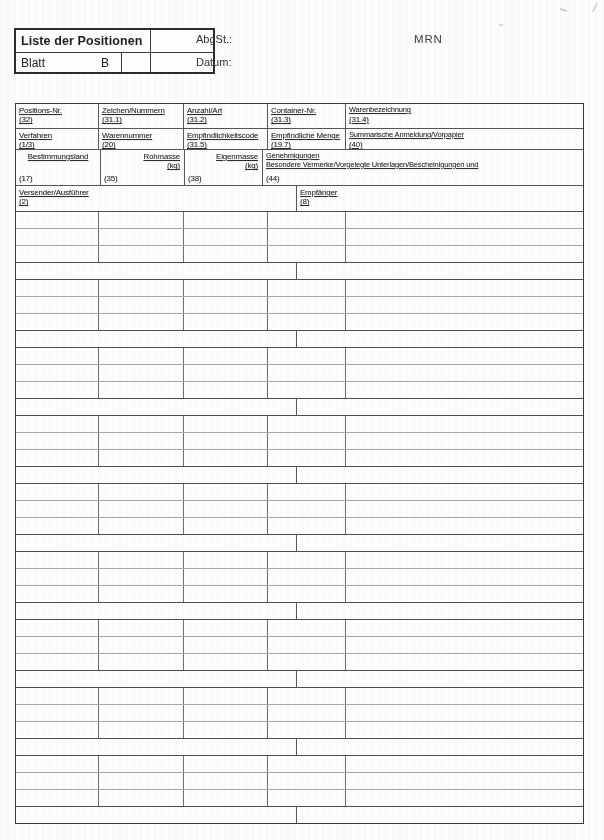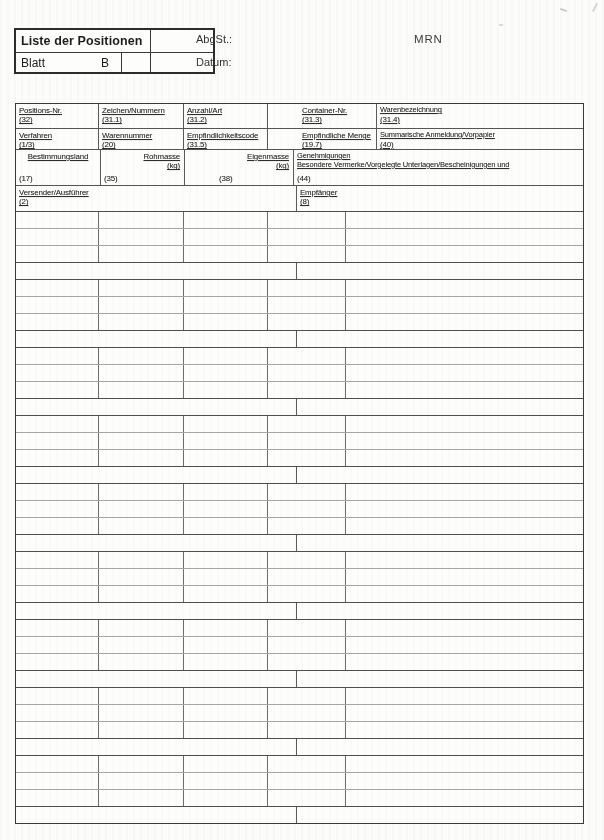--- a/index.html
+++ b/index.html
@@ -83,21 +83,21 @@
     padding: 2px 3px 1px 3px;
     font-size: 7.8px; line-height: 1.2;
     letter-spacing: -0.1px;
     color: #2d2d2d;
     text-shadow: 0.2px 0.2px 0.3px rgba(90,90,90,0.45);
     overflow: hidden;
     text-decoration: underline;
   }
   .hcell:last-child { border-right: none; }
   .c1 { width: 83px; } .c2 { width: 85px; } .c3 { width: 84px; }
-  .c4 { width: 78px; margin-left: 31px; } .c5 { flex: 1; }
+  .c4 { width: 78px; } .c5 { flex: 1; }
   .c5 .lbl { font-size: 7.4px; }
   .tcenter { text-align: center; }
   .tright .lbl { text-align: right; padding-right: 1px; }
   .hr3 .code { position: absolute; left: 3px; bottom: 2px; text-align: left; }
   .sp-l-hdr { width: 281px; border-right: 1px solid #5a5a5a; }
   .sp-r-hdr { flex: 1; border-right: none; }
 
   
   .trow { display: flex; height: 17px; border-top: 1px solid #a6a6a2; }
   .trow.dark { border-top: 1px solid #4f4f4f; }

